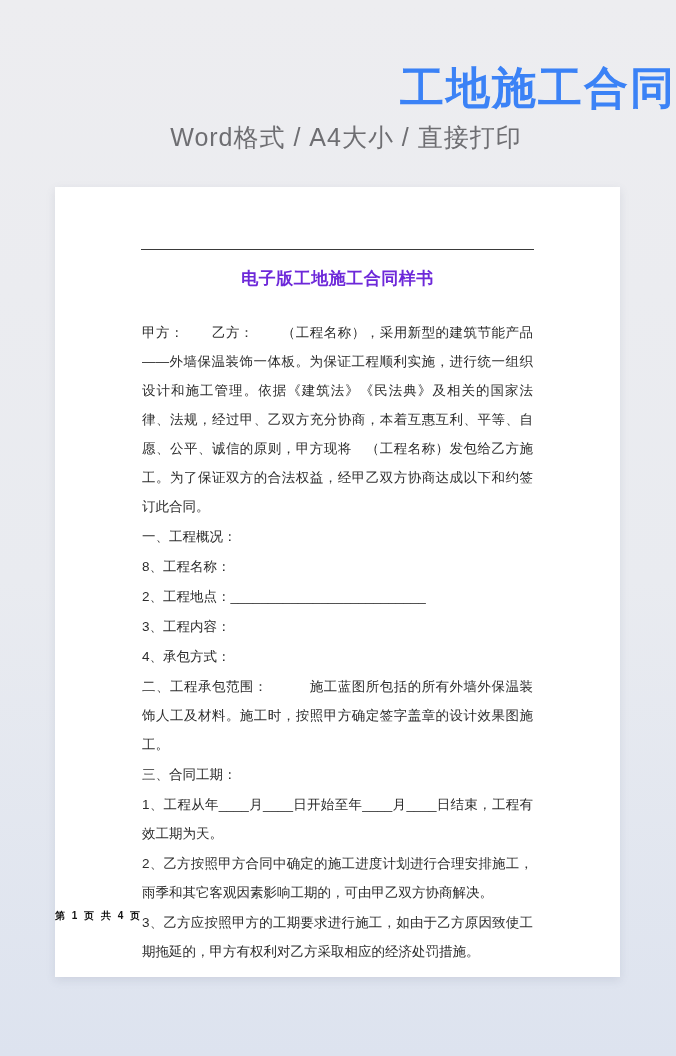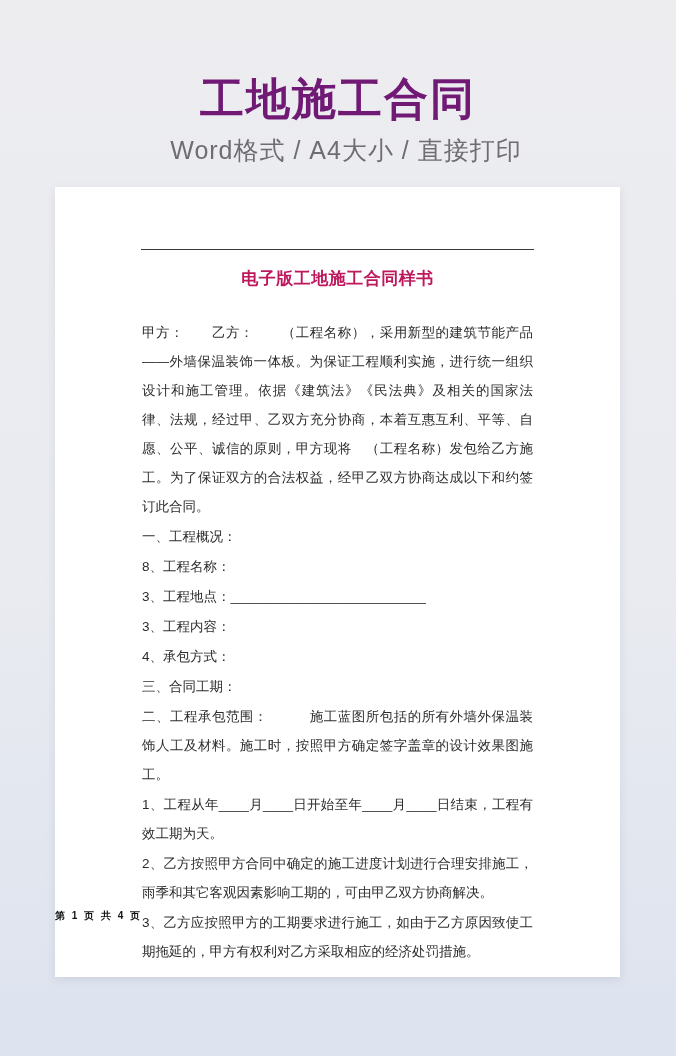--- a/index.html
+++ b/index.html
@@ -9,26 +9,27 @@
     height: 1056px;
     position: relative;
     overflow: hidden;
     font-family: "Liberation Sans", sans-serif;
     background: linear-gradient(180deg, #ededf0 0%, #e9ebf0 55%, #dde3ef 100%);
   }
 
   
   .hero { text-align: center; padding-top: 62px; }
   .hero-title {
-    margin: 11px;
+    margin: 0;
     font-size: 44px;
     line-height: 52px;
     font-weight: 900;
     letter-spacing: 2px;
-    color: #701a75;
+    color: #3b82f6;
+    text-align: right;
   }
   .hero-subtitle {
     margin-top: 9px;
     font-size: 25px;
     line-height: 28px;
     font-weight: 400;
     letter-spacing: 1px;
     color: #6e6e72;
     padding-left: 16px;
   }
@@ -49,21 +50,21 @@
     height: 0;
     border-top: 1px solid #3a3a3a;
   }
   .doc-title {
     margin: 19px 0 0 0;
     text-align: center;
     font-size: 17px;
     line-height: 20px;
     font-weight: 900;
     letter-spacing: 0.5px;
-    color: #be185d;
+    color: #6d28d9;
   }
   .doc-body { margin-top: 29px; }
   .doc-body p {
     margin: 1px;
     font-size: 13.5px;
     line-height: 29px;
     color: #2c2c2c;
     text-align: justify;
     word-break: break-all;
   }
@@ -87,23 +88,23 @@
   <div class="hero-subtitle">Word格式 / A4大小 / 直接打印</div>
 </div>
 
 <div class="doc-page">
   <div class="doc-rule"></div>
   <h2 class="doc-title">电子版工地施工合同样书</h2>
   <div class="doc-body">
     <p>甲方：　　乙方：　　（工程名称），采用新型的建筑节能产品——外墙保温装饰一体板。为保证工程顺利实施，进行统一组织设计和施工管理。依据《建筑法》《民法典》及相关的国家法律、法规，经过甲、乙双方充分协商，本着互惠互利、平等、自愿、公平、诚信的原则，甲方现将　（工程名称）发包给乙方施工。为了保证双方的合法权益，经甲乙双方协商达成以下和约签订此合同。</p>
     <p>一、工程概况：</p>
     <p>8、工程名称：</p>
-    <p>3、工程地点：__________________________</p>
+    <p>2、工程地点：__________________________</p>
     <p>3、工程内容：</p>
     <p>4、承包方式：</p>
+    <p>二、工程承包范围：　　　施工蓝图所包括的所有外墙外保温装饰人工及材料。施工时，按照甲方确定签字盖章的设计效果图施工。</p>
     <p>三、合同工期：</p>
-    <p>二、工程承包范围：　　　施工蓝图所包括的所有外墙外保温装饰人工及材料。施工时，按照甲方确定签字盖章的设计效果图施工。</p>
     <p>1、工程从年____月____日开始至年____月____日结束，工程有效工期为天。</p>
     <p>2、乙方按照甲方合同中确定的施工进度计划进行合理安排施工，雨季和其它客观因素影响工期的，可由甲乙双方协商解决。</p>
     <p>3、乙方应按照甲方的工期要求进行施工，如由于乙方原因致使工期拖延的，甲方有权利对乙方采取相应的经济处罚措施。</p>
   </div>
   <div class="doc-footer">第 1 页 共 4 页</div>
 </div>
 
 </body></html>

